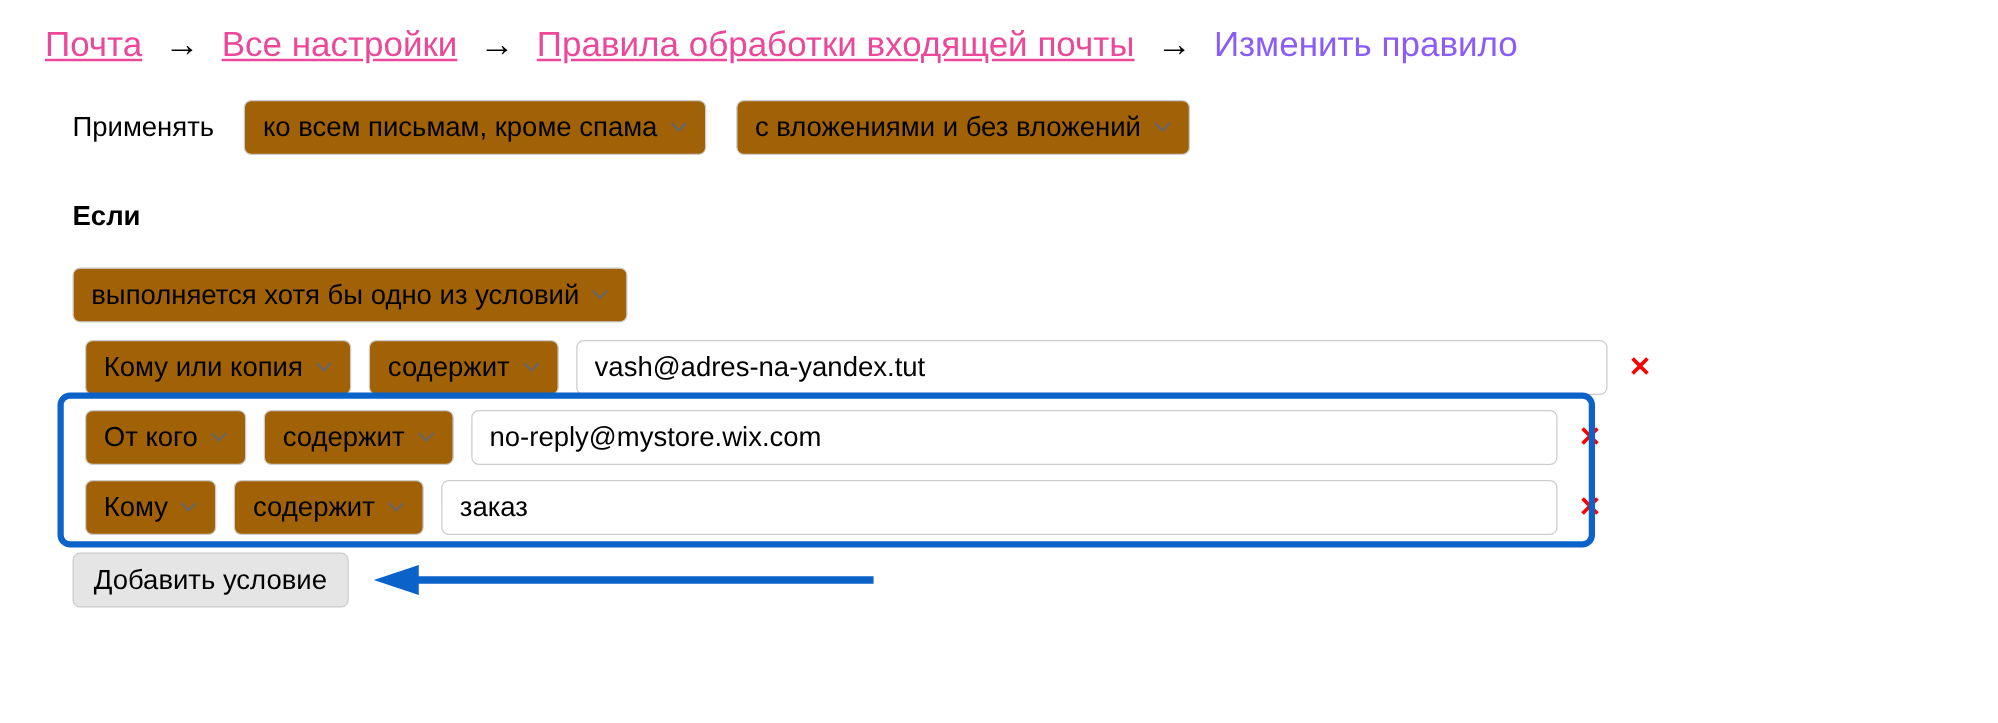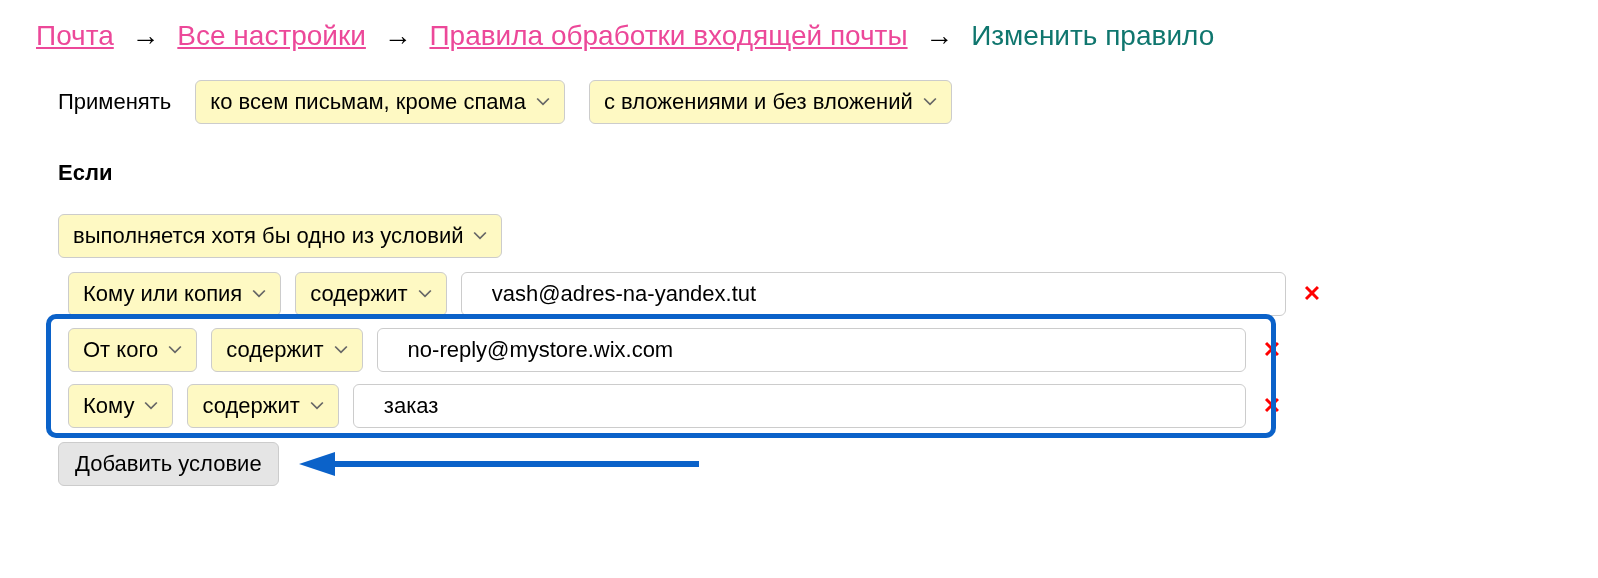--- a/index.html
+++ b/index.html
@@ -18,40 +18,40 @@
     .breadcrumb a {
       color: #ec4899;
       text-decoration: underline;
       cursor: pointer;
     }
     .breadcrumb .arrow {
       margin: 0 10px;
       color: #000;
     }
     .breadcrumb .current {
-      color: #0f766e;
+      color: #8b5cf6;
     }
     .apply-row {
       display: flex;
       align-items: center;
       gap: 24px;
       margin-left: 22px;
       margin-bottom: 36px;
     }
     .label {
       font-size: 22px;
     }
     .selector {
       display: inline-flex;
       align-items: center;
       gap: 10px;
       border: 1px solid #ccc;
       border-radius: 6px;
       padding: 8px 14px;
-      background: #fef9c3;
+      background: #a16207;
       cursor: pointer;
       font-size: 22px;
       white-space: nowrap;
     }
     .chevron {
       width: 14px;
       height: 14px;
       flex-shrink: 0;
     }
     .chevron svg {
@@ -77,21 +77,21 @@
       display: flex;
       align-items: center;
       gap: 14px;
       padding: 6px 0;
       margin-left: 10px;
     }
     .text-input {
       flex: 1;
       border: 1px solid #ccc;
       border-radius: 6px;
-      padding: 8px 30px;
+      padding: 8px 14px;
       font-size: 22px;
       font-family: inherit;
       outline: none;
       min-width: 200px;
     }
     .remove-x {
       color: #ff0000;
       font-weight: bold;
       font-size: 22px;
       cursor: pointer;

